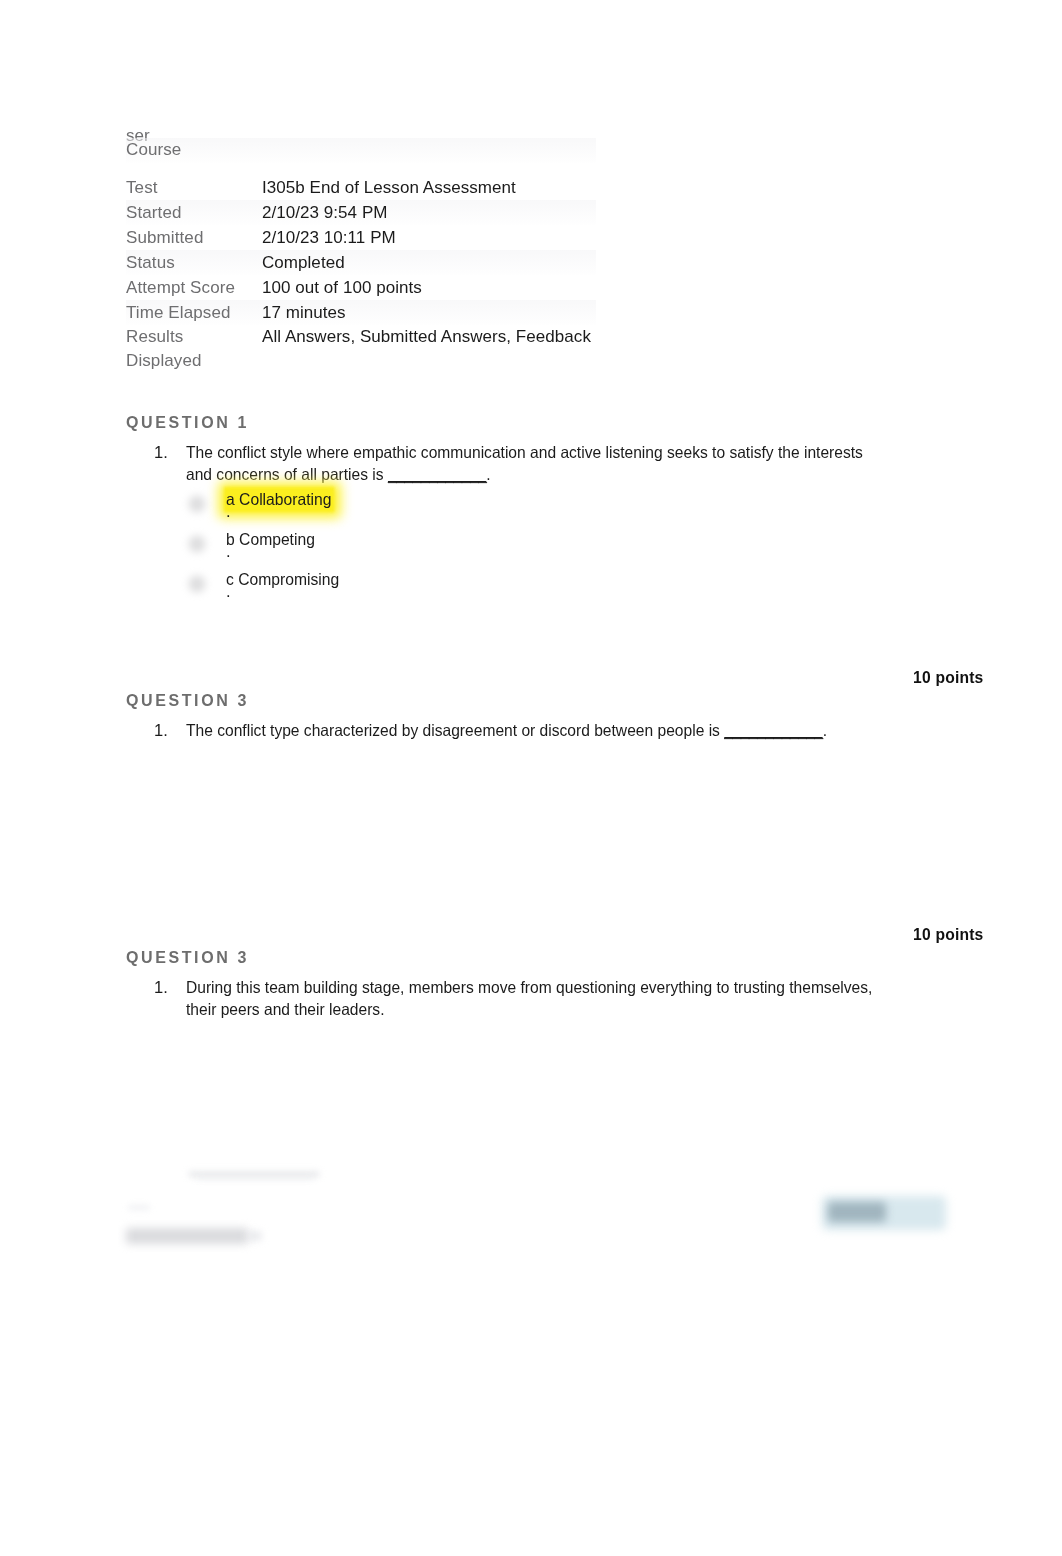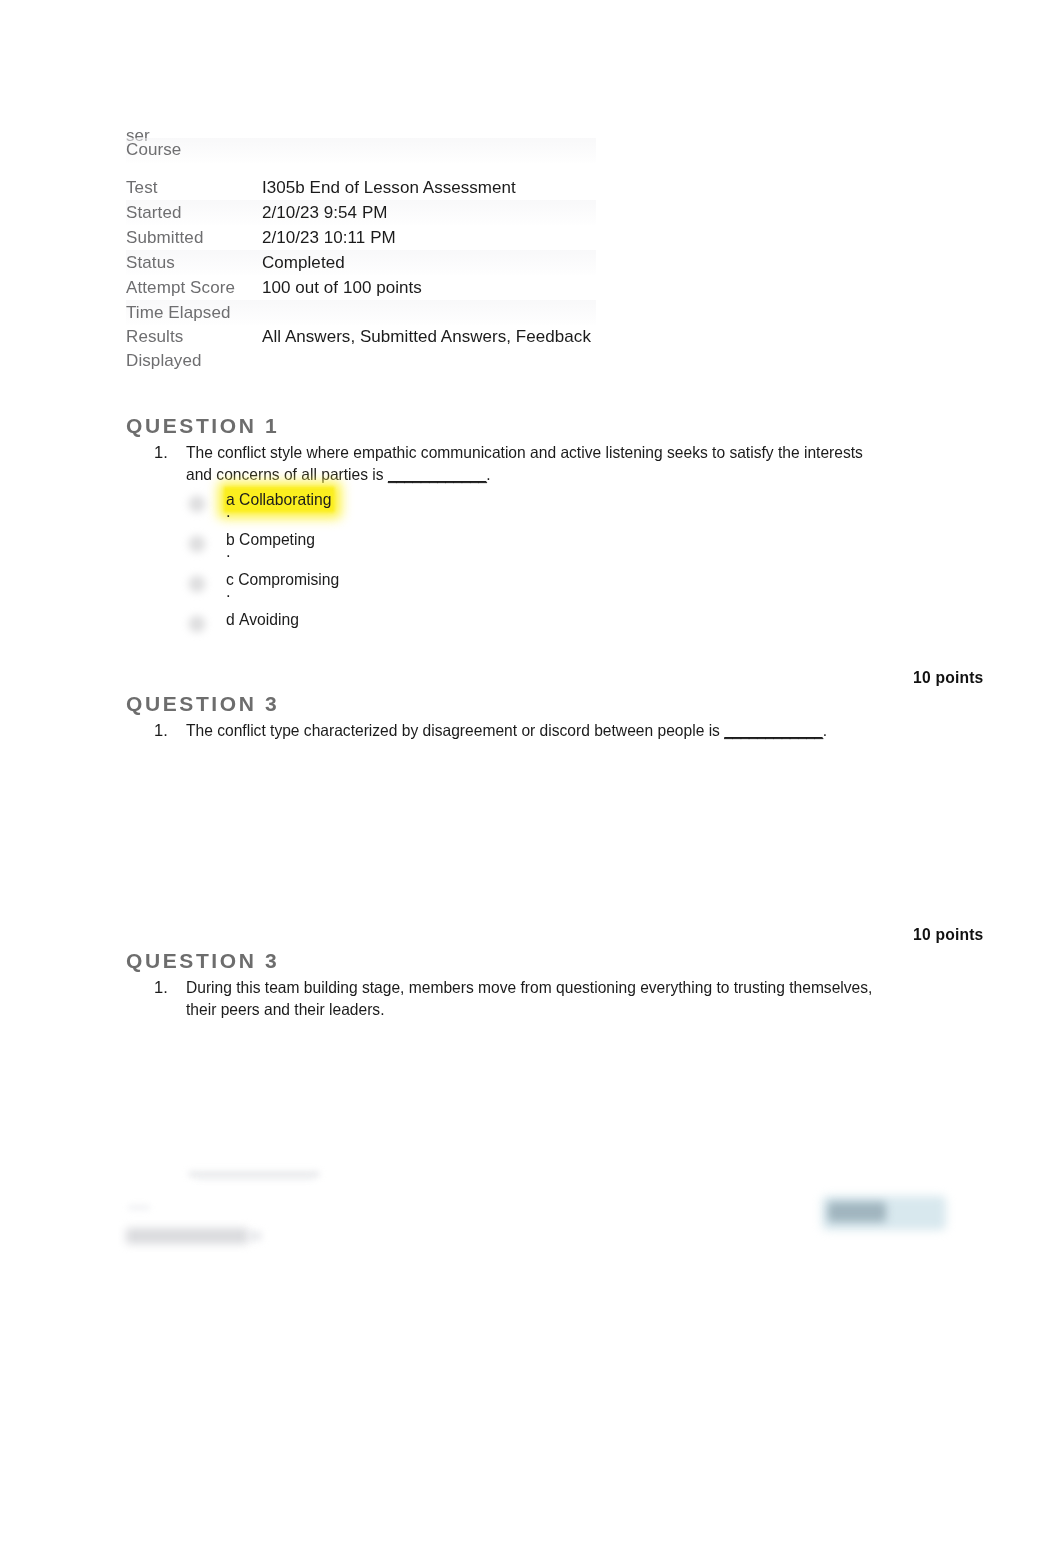--- a/index.html
+++ b/index.html
@@ -67,21 +67,21 @@
     color: #6e6e70;
     font-size: 17px;
     line-height: 22px;
   }
 
   
   .q-heading {
     position: absolute;
     left: 126px;
     color: #6d6d6d;
-    font-size: 21px;
+    font-size: 16px;
     font-weight: bold;
     letter-spacing: 2.6px;
     font-family: "Liberation Sans", sans-serif;
   }
 
   .q-body {
     position: absolute;
     left: 154px;
     width: 780px;
   }
@@ -288,20 +288,21 @@
       <div class="sum-value">Completed</div>
     </div>
 
     <div class="summary-row">
       <div class="sum-label">Attempt Score</div>
       <div class="sum-value">100 out of 100 points</div>
     </div>
 
     <div class="summary-row band">
       <div class="sum-label">Time Elapsed</div>
+      <div class="sum-value">17 minutes</div>
     </div>
 
     <div class="summary-row">
       <div class="sum-label multi" style="white-space:normal;">Results Displayed</div>
       <div class="sum-value multi" style="white-space:normal;width:290px;">All Answers, Submitted Answers, Feedback</div>
     </div>
 
   </div>
 
   <div class="q-heading" style="top:414px;">QUESTION 1</div>
@@ -332,24 +333,20 @@
       <div class="opt-text"><span>b</span>&nbsp;<span>Competing</span></div>
       <div class="opt-dot">.</div>
     </div>
 
     <div class="option">
       <div class="radio"></div>
       <div class="opt-text"><span>c</span>&nbsp;<span>Compromising</span></div>
       <div class="opt-dot">.</div>
     </div>
 
-    <div class="option">
-      <div class="radio"></div>
-      <div class="opt-text"><span>d</span>&nbsp;<span>Avoiding</span></div>
-    </div>
 
   </div>
 
   <div class="points" style="top:668px;">10 points</div>
 
   <div class="q-heading" style="top:692px;">QUESTION 3</div>
 
   <div class="q-body" style="top:720px;">
     <div class="q-item">
       <div class="q-num">1.</div>

